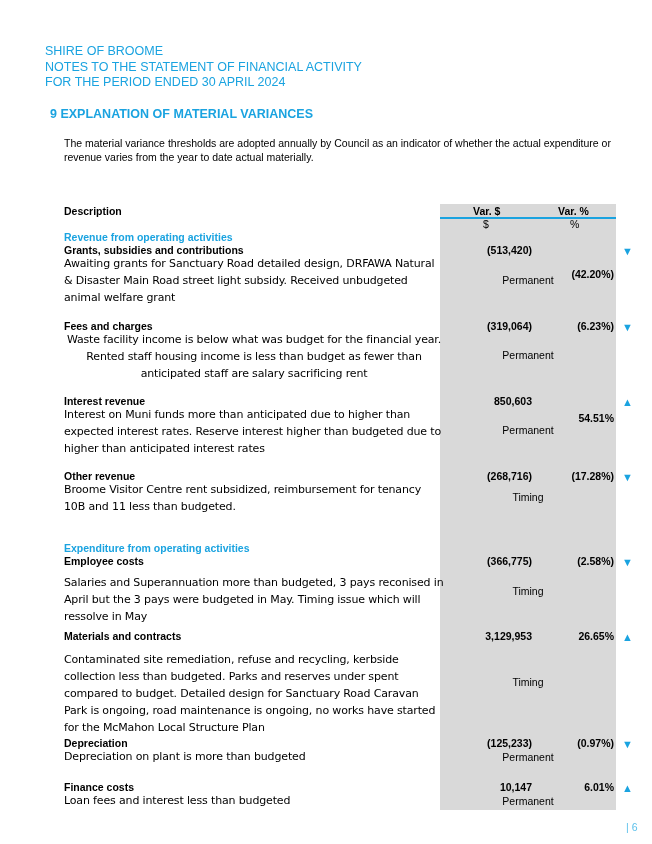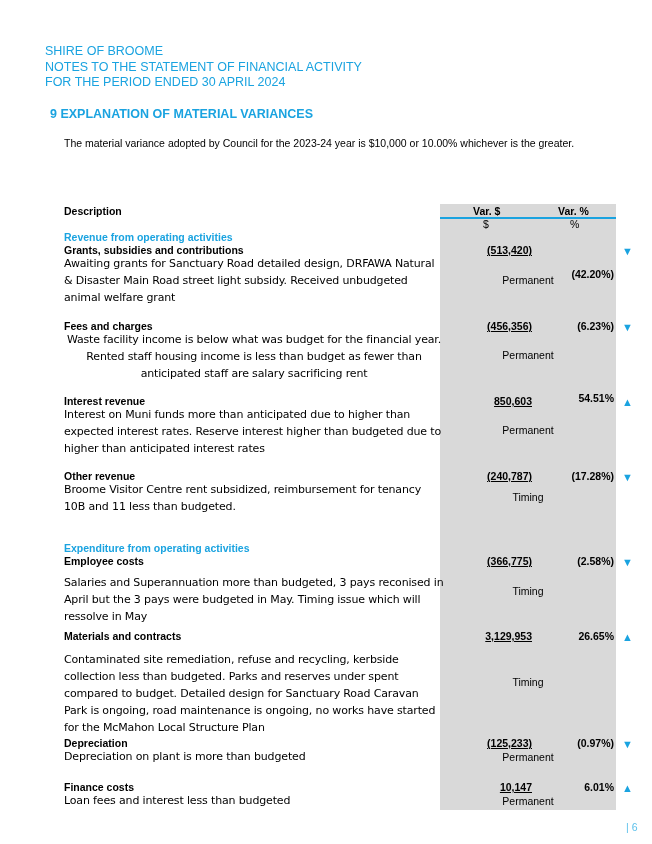--- a/index.html
+++ b/index.html
@@ -7,37 +7,37 @@
   .hdr { position: absolute; left: 45px; color: #1aa3e0; font-weight: normal; font-size: 12.5px; line-height: 15px; }
   .section-title { position: absolute; left: 50px; top: 107px; color: #1aa3e0; font-weight: bold; font-size: 12.5px; }
   .intro { position: absolute; left: 64px; top: 137px; width: 570px; font-size: 10.5px; line-height: 13.5px; }
   .panel { position: absolute; left: 440px; top: 204px; width: 176px; height: 606px; background: #d9d9d9; }
   .panel-line { position: absolute; left: 440px; top: 217px; width: 176px; height: 2px; background: #1aa3e0; }
   .col-head { position: absolute; font-weight: bold; font-size: 10.5px; }
   .col-unit { position: absolute; font-size: 10.5px; }
   .cat { position: absolute; left: 64px; color: #1aa3e0; font-weight: bold; font-size: 10.5px; }
   .item-title { position: absolute; left: 64px; font-weight: bold; font-size: 10.5px; }
   .item-desc { position: absolute; left: 64px; width: 380px; font-family: "DejaVu Sans", sans-serif; font-size: 11px; line-height: 17px; letter-spacing: -0.15px; }
-  .val-d { position: absolute; right: 120px; font-weight: bold; font-size: 10.5px; text-align: right; text-decoration: underline; }
+  .val-d { position: absolute; right: 120px; font-weight: bold; font-size: 10.5px; text-align: right; }
   .val-p { position: absolute; right: 38px; font-weight: bold; font-size: 10.5px; text-align: right; }
   .arrow { position: absolute; left: 622px; color: #1aa3e0; font-size: 11px; line-height: 11px; }
   .nature { position: absolute; left: 440px; width: 176px; text-align: center; font-size: 10.5px; }
   .page-num { position: absolute; left: 626px; top: 821px; color: #5bc0eb; font-size: 10.5px; }
 </style>
 </head>
 <body>
 
 <div class="hdr" style="top:44px;">SHIRE OF BROOME</div>
 <div class="hdr" style="top:60px;">NOTES TO THE STATEMENT OF FINANCIAL ACTIVITY</div>
 <div class="hdr" style="top:75px;">FOR THE PERIOD ENDED 30 APRIL 2024</div>
 
 <div class="section-title">9  EXPLANATION OF MATERIAL VARIANCES</div>
 
 <div class="intro">
-  <div>The material variance adopted by Council for the 2023-24 year is $10,000 or 10.00% whichever is the greater.</div>
+  <div>The material variance thresholds are adopted annually by Council as an indicator of whether the actual expenditure or revenue varies from the year to date actual materially.</div>
 </div>
 
 <div class="panel"></div>
 <div class="panel-line"></div>
 
 <div class="col-head" style="left:64px; top:205px;">Description</div>
 <div class="col-head" style="left:473px; top:205px;">Var. $</div>
 <div class="col-head" style="left:558px; top:205px;">Var. %</div>
 <div class="col-unit" style="left:483px; top:218px;">$</div>
 <div class="col-unit" style="left:570px; top:218px;">%</div>
@@ -45,35 +45,35 @@
 <div class="cat" style="top:231px;">Revenue from operating activities</div>
 
 <div class="item-title" style="top:244px;">Grants, subsidies and contributions</div>
 <div class="val-d" style="top:244px;">(513,420)</div>
 <div class="val-p" style="top:244px;margin-top:24px;">(42.20%)</div>
 <div class="arrow" style="top:246px;">▼</div>
 <div class="item-desc" style="top:255px;">Awaiting grants for Sanctuary Road detailed design, DRFAWA Natural &amp; Disaster Main Road street light subsidy.  Received unbudgeted animal welfare grant</div>
 <div class="nature" style="top:274px;">Permanent</div>
 
 <div class="item-title" style="top:320px;">Fees and charges</div>
-<div class="val-d" style="top:320px;">(456,356)</div>
+<div class="val-d" style="top:320px;">(319,064)</div>
 <div class="val-p" style="top:320px;">(6.23%)</div>
 <div class="arrow" style="top:322px;">▼</div>
 <div class="item-desc" style="top:331px;text-align:center;">Waste facility income is below what was budget for the financial year. Rented staff housing income is less than budget as fewer than anticipated staff are salary sacrificing rent</div>
 <div class="nature" style="top:349px;">Permanent</div>
 
 <div class="item-title" style="top:395px;">Interest revenue</div>
 <div class="val-d" style="top:395px;">850,603</div>
-<div class="val-p" style="top:392px;">54.51%</div>
+<div class="val-p" style="top:412px;">54.51%</div>
 <div class="arrow" style="top:397px;">▲</div>
 <div class="item-desc" style="top:406px;">Interest on Muni funds more than anticipated due to higher than expected interest rates. Reserve interest higher than budgeted due to higher than anticipated interest rates</div>
 <div class="nature" style="top:424px;">Permanent</div>
 
 <div class="item-title" style="top:470px;">Other revenue</div>
-<div class="val-d" style="top:470px;">(240,787)</div>
+<div class="val-d" style="top:470px;">(268,716)</div>
 <div class="val-p" style="top:470px;">(17.28%)</div>
 <div class="arrow" style="top:472px;">▼</div>
 <div class="item-desc" style="top:481px;">Broome Visitor Centre rent subsidized, reimbursement for tenancy 10B and 11 less than budgeted.</div>
 <div class="nature" style="top:491px;">Timing</div>
 
 <div class="cat" style="top:542px;">Expenditure from operating activities</div>
 
 <div class="item-title" style="top:555px;">Employee costs</div>
 <div class="val-d" style="top:555px;">(366,775)</div>
 <div class="val-p" style="top:555px;">(2.58%)</div>

